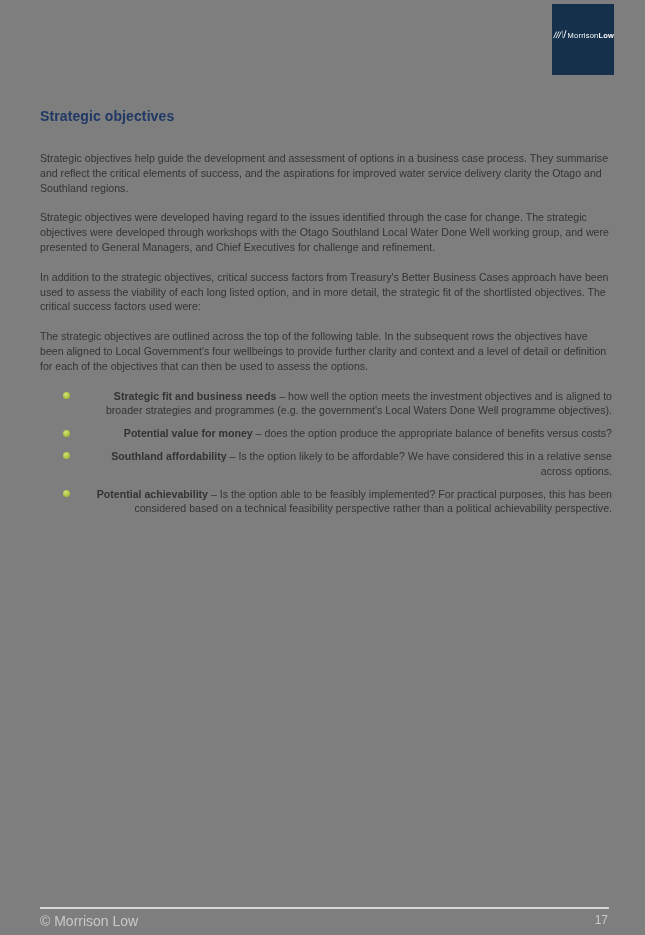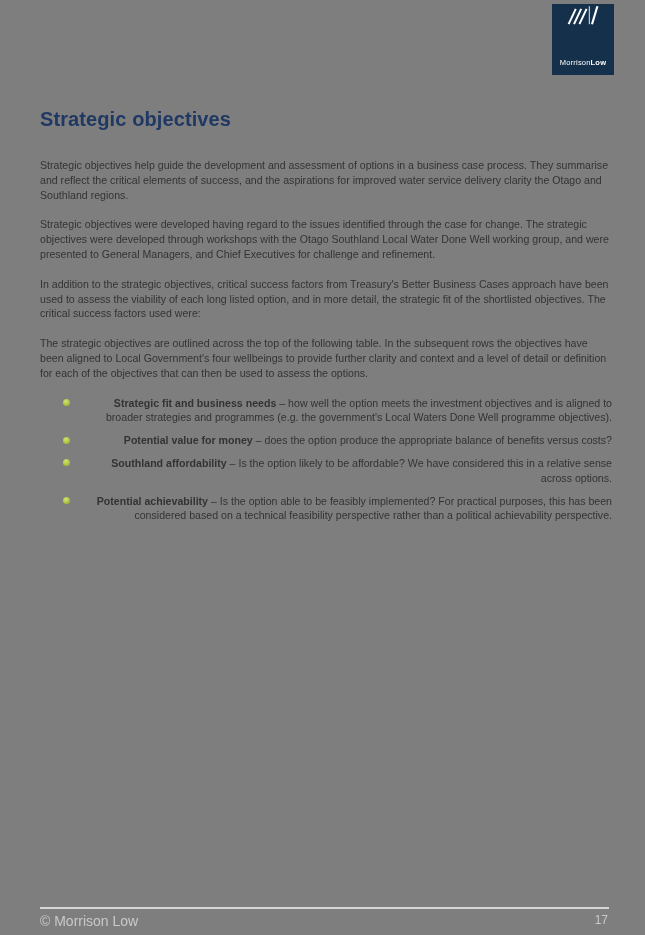--- a/index.html
+++ b/index.html
@@ -8,37 +8,37 @@
     width: 645px; height: 935px;
     background: #7e7e7e;
     position: relative;
     overflow: hidden;
     font-family: "Liberation Sans", sans-serif;
   }
   .logo-box {
     position: absolute; top: 4px; left: 552px;
     width: 62px; height: 71px;
     background: #14304a;
-    display: flex; flex-direction: column;
-    align-items: center; justify-content: space-between;
+    display: flex; flex-direction: row;
+    align-items: center; justify-content: flex-end;
     padding-bottom: 8px;
   }
   .logo-mark { width: 36px; height: 26px; margin-bottom: 2px; }
   .logo-text {
     color: #ffffff; font-size: 7.5px; letter-spacing: 0.2px;
     white-space: nowrap;
   }
   .logo-text b { font-weight: bold; }
   .content {
     position: absolute; left: 40px; right: 33px; top: 0;
     color: #333333;
   }
   h1.page-title {
     margin: 108px 0 27px 0;
-    font-size: 20px; font-weight: bold;
+    font-size: 14px; font-weight: bold;
     color: #1f3864; letter-spacing: 0.1px;
   }
   p.body-par {
     font-size: 10.6px; line-height: 14.8px;
     margin: 0 0 15px 0; color: #333333;
   }
   ul.bullet-list {
     list-style: none; margin: 6px 0 14px 0; padding: 0; text-align: right;
   }
   ul.bullet-list li {

